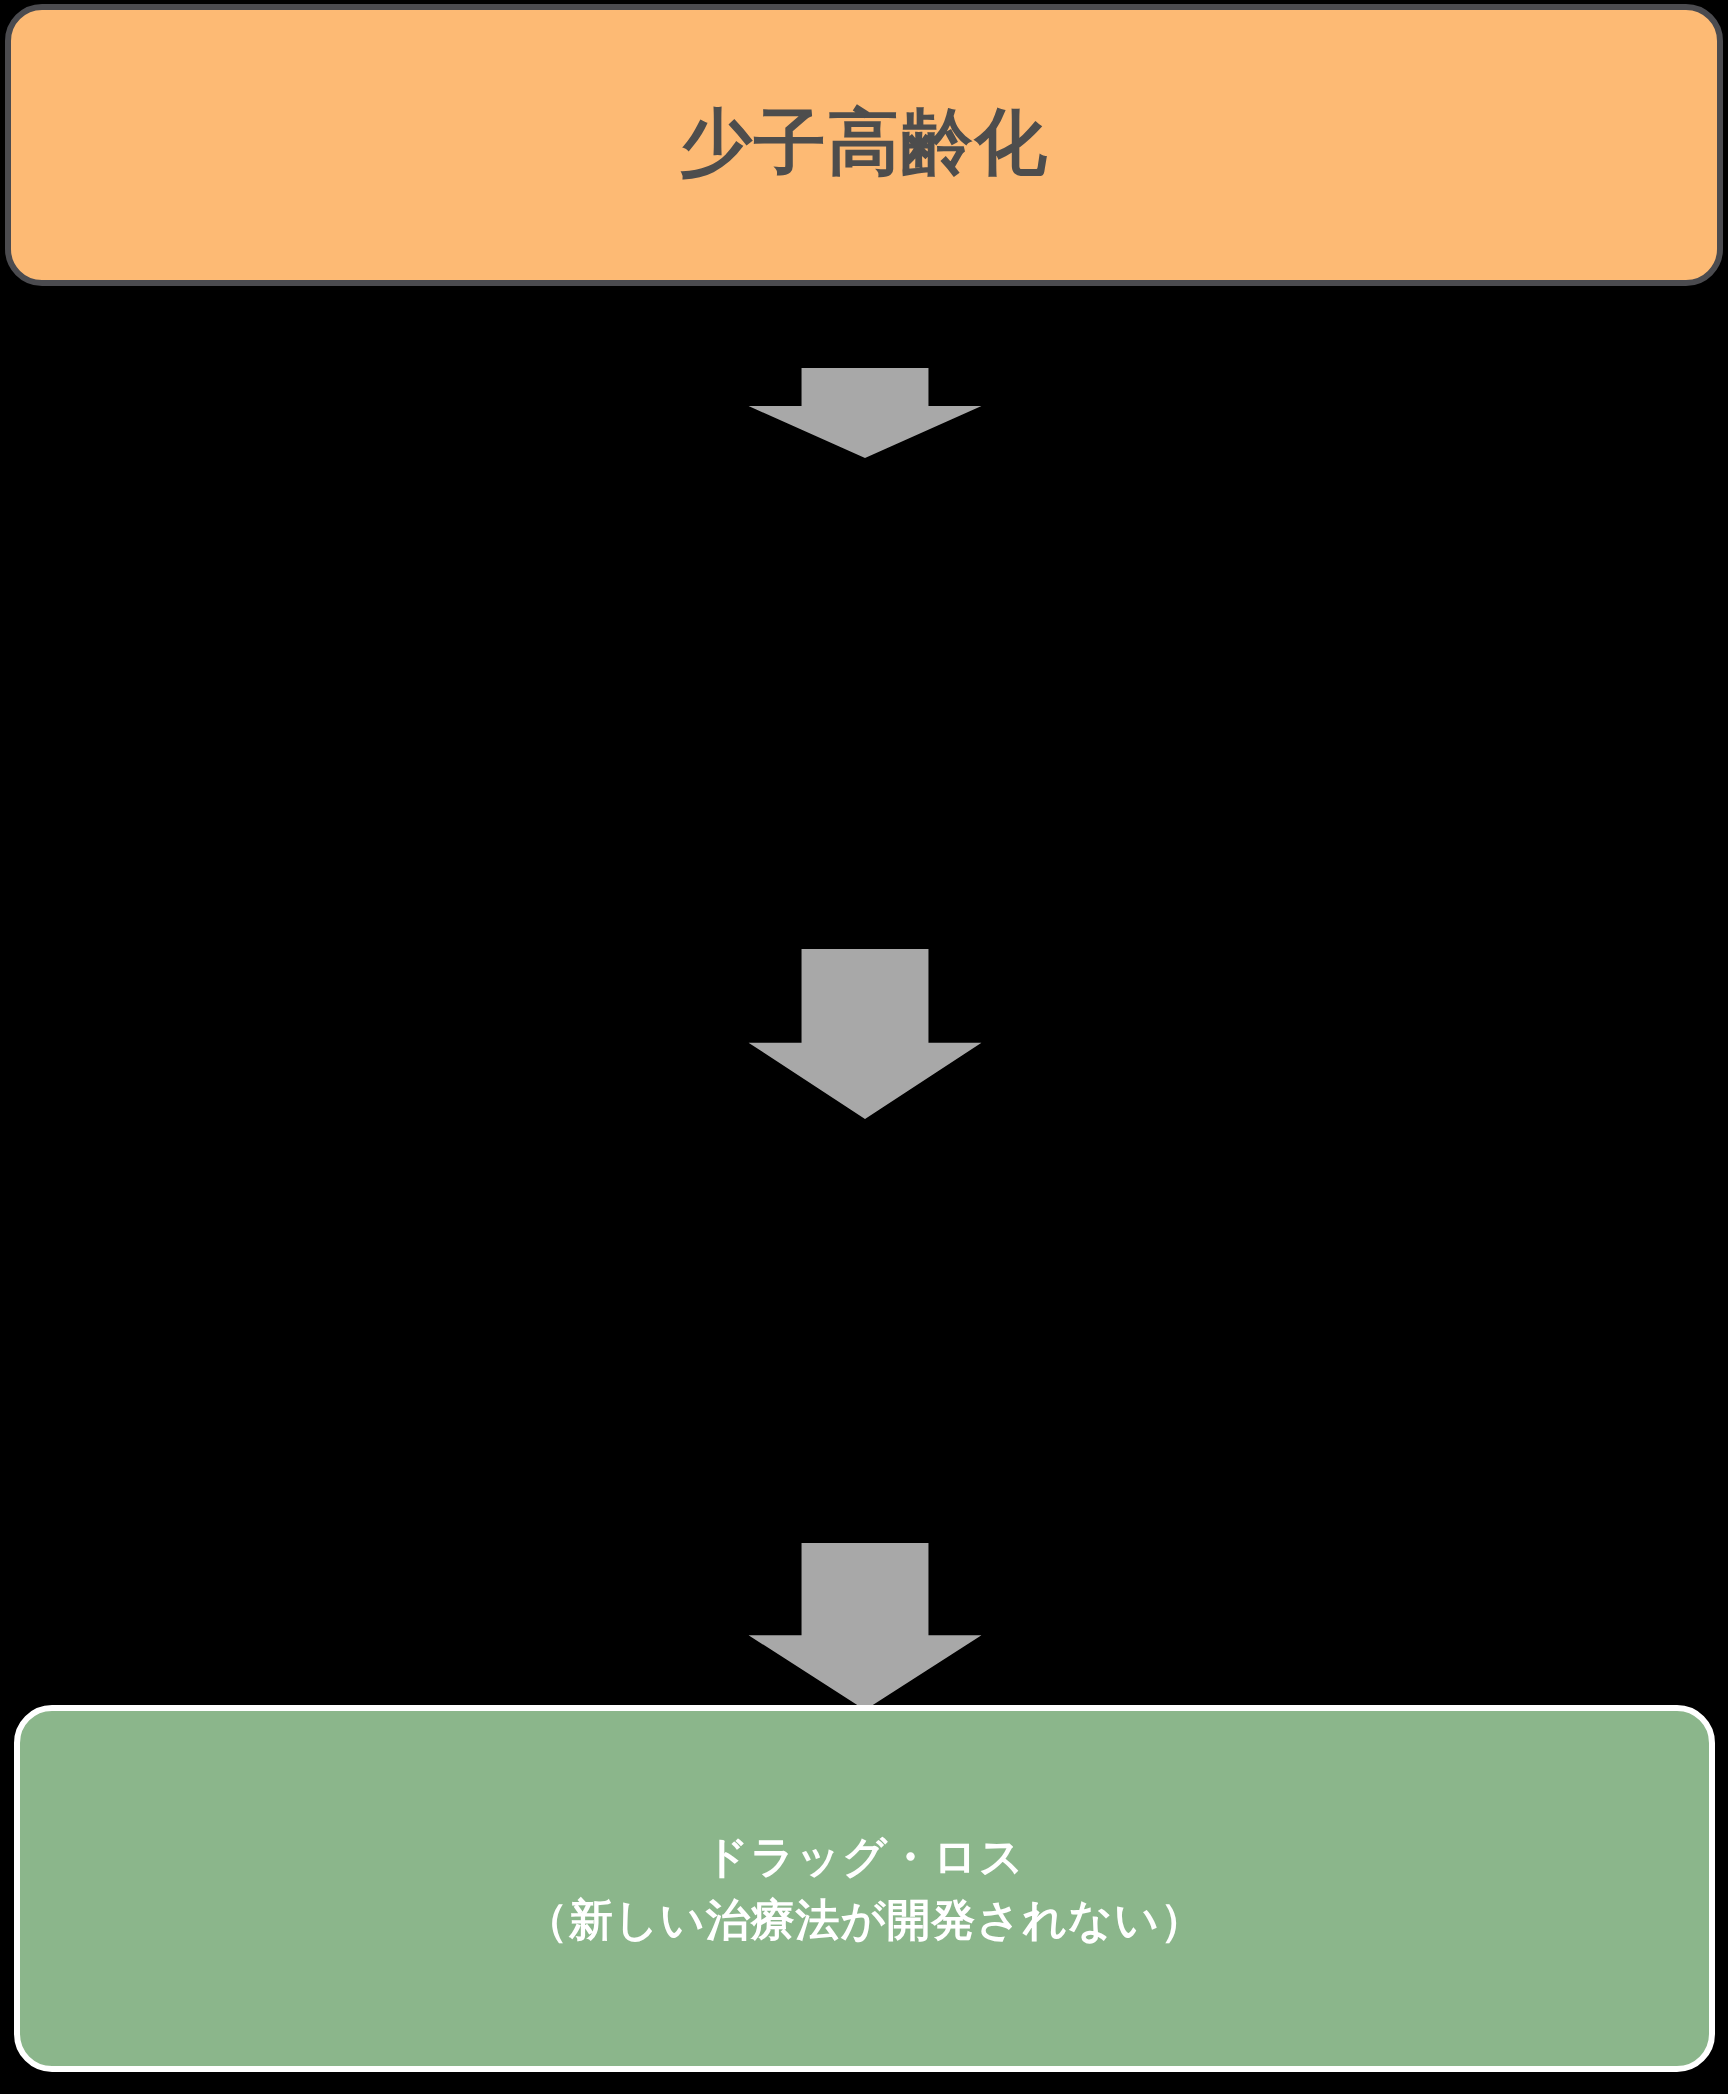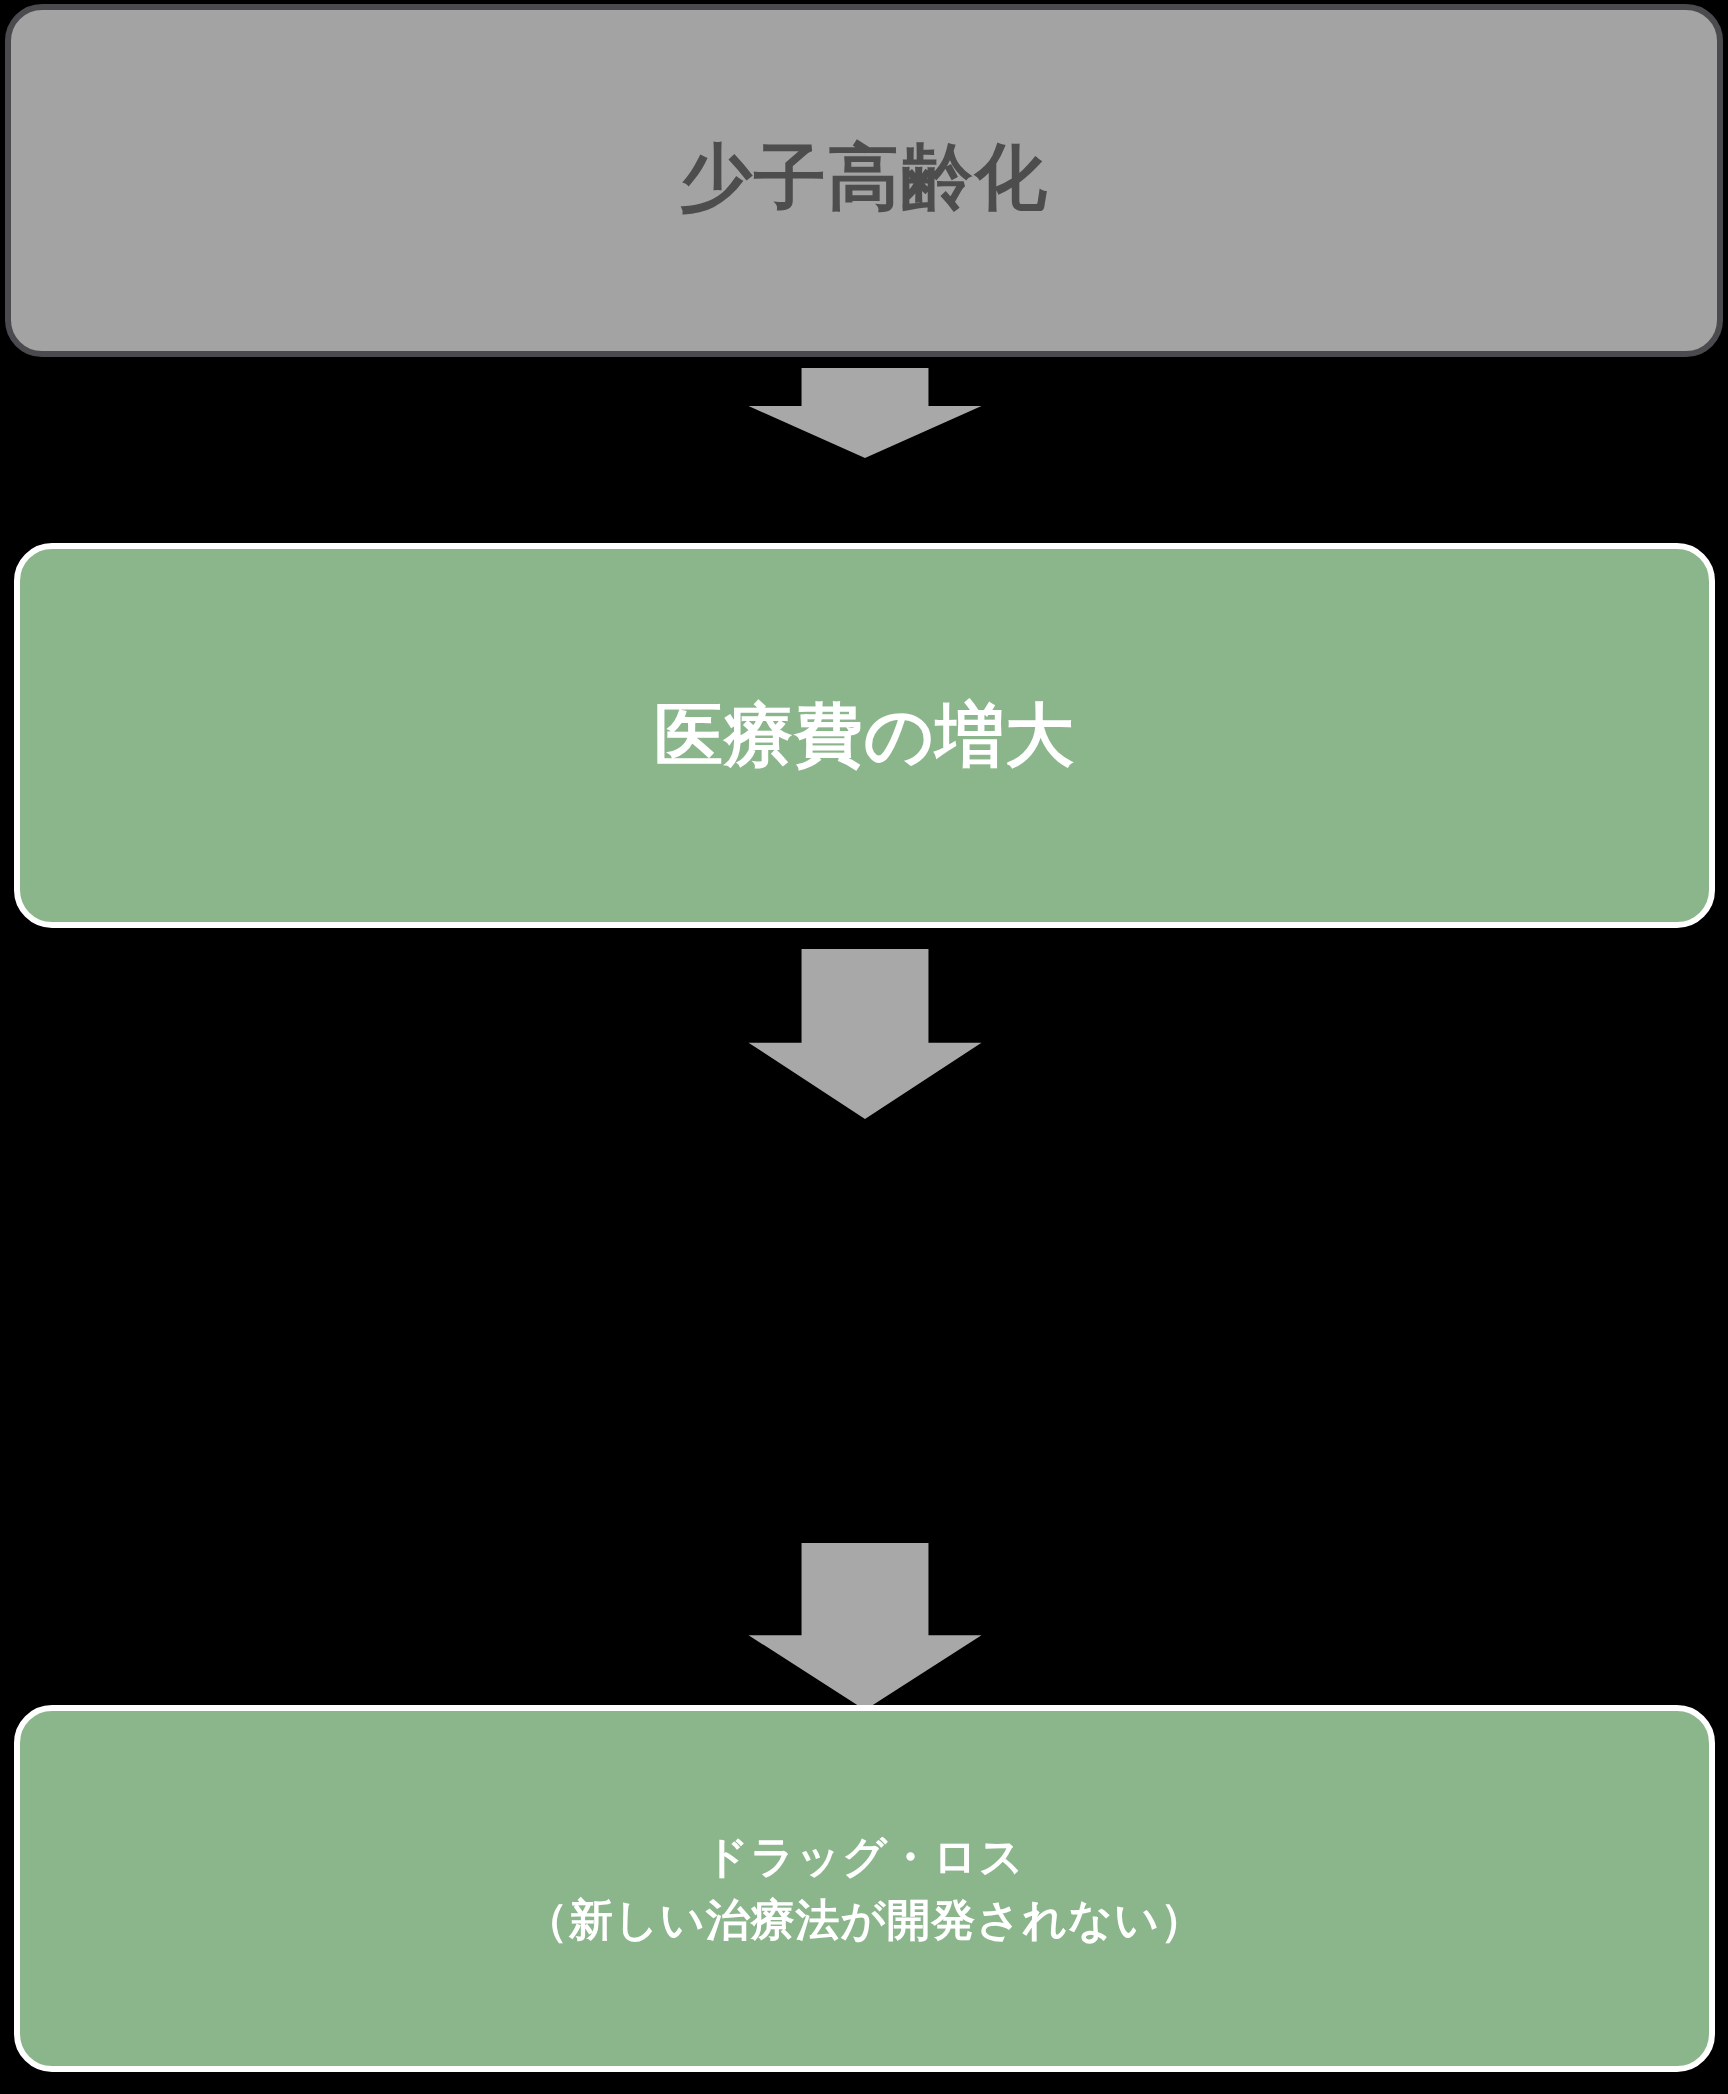--- a/index.html
+++ b/index.html
@@ -30,22 +30,22 @@
     display: flex;
     align-items: center;
     justify-content: center;
     text-align: center;
   }
 
   .node-dark {
     left: 5.2px;
     top: 3.5px;
     width: 1718px;
-    height: 353px;
-    background: #a3a3a3;
+    height: 282px;
+    background: #fdba74;
     border: 6px solid #4b4b4f;
     border-radius: 37px;
   }
   .node-dark .node-text {
     color: #4d4d4d;
     font-size: 72px;
     font-weight: bold;
     line-height: 1.25;
     letter-spacing: 1.7px;
     padding-bottom: 5.2px;
@@ -111,23 +111,20 @@
   <div class="node node-dark">
     <div class="node-text">少子高齢化</div>
   </div>
 
   <div class="arrow arrow-1">
     <svg viewBox="0 0 268 104" width="233" height="90" preserveAspectRatio="none">
       <polygon points="61,0 207,0 207,44 268,44 134,104 0,44 61,44" fill="#a8a8a8"></polygon>
     </svg>
   </div>
 
-  <div class="node node-green node-green-1">
-    <div class="node-text">医療費の増大</div>
-  </div>
 
   <div class="arrow arrow-2">
     <svg viewBox="0 0 268 196" width="233" height="170" preserveAspectRatio="none">
       <polygon points="61,0 207,0 207,108 268,108 134,196 0,108 61,108" fill="#a8a8a8"></polygon>
     </svg>
   </div>
 
 
   <div class="arrow arrow-3">
     <svg viewBox="0 0 268 192" width="233" height="167" preserveAspectRatio="none">

